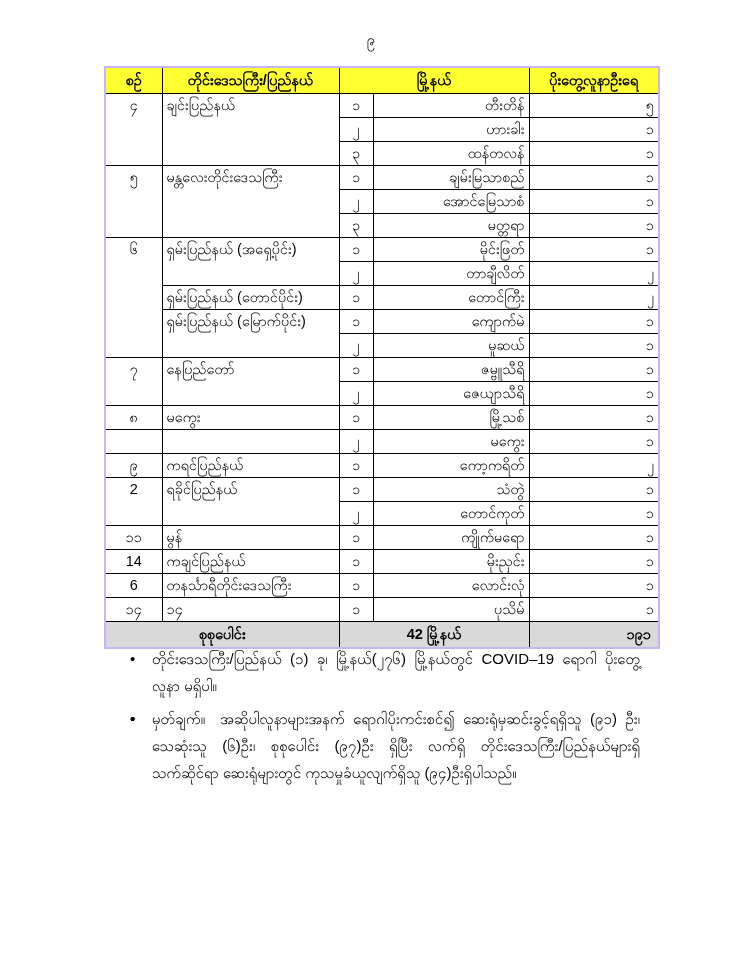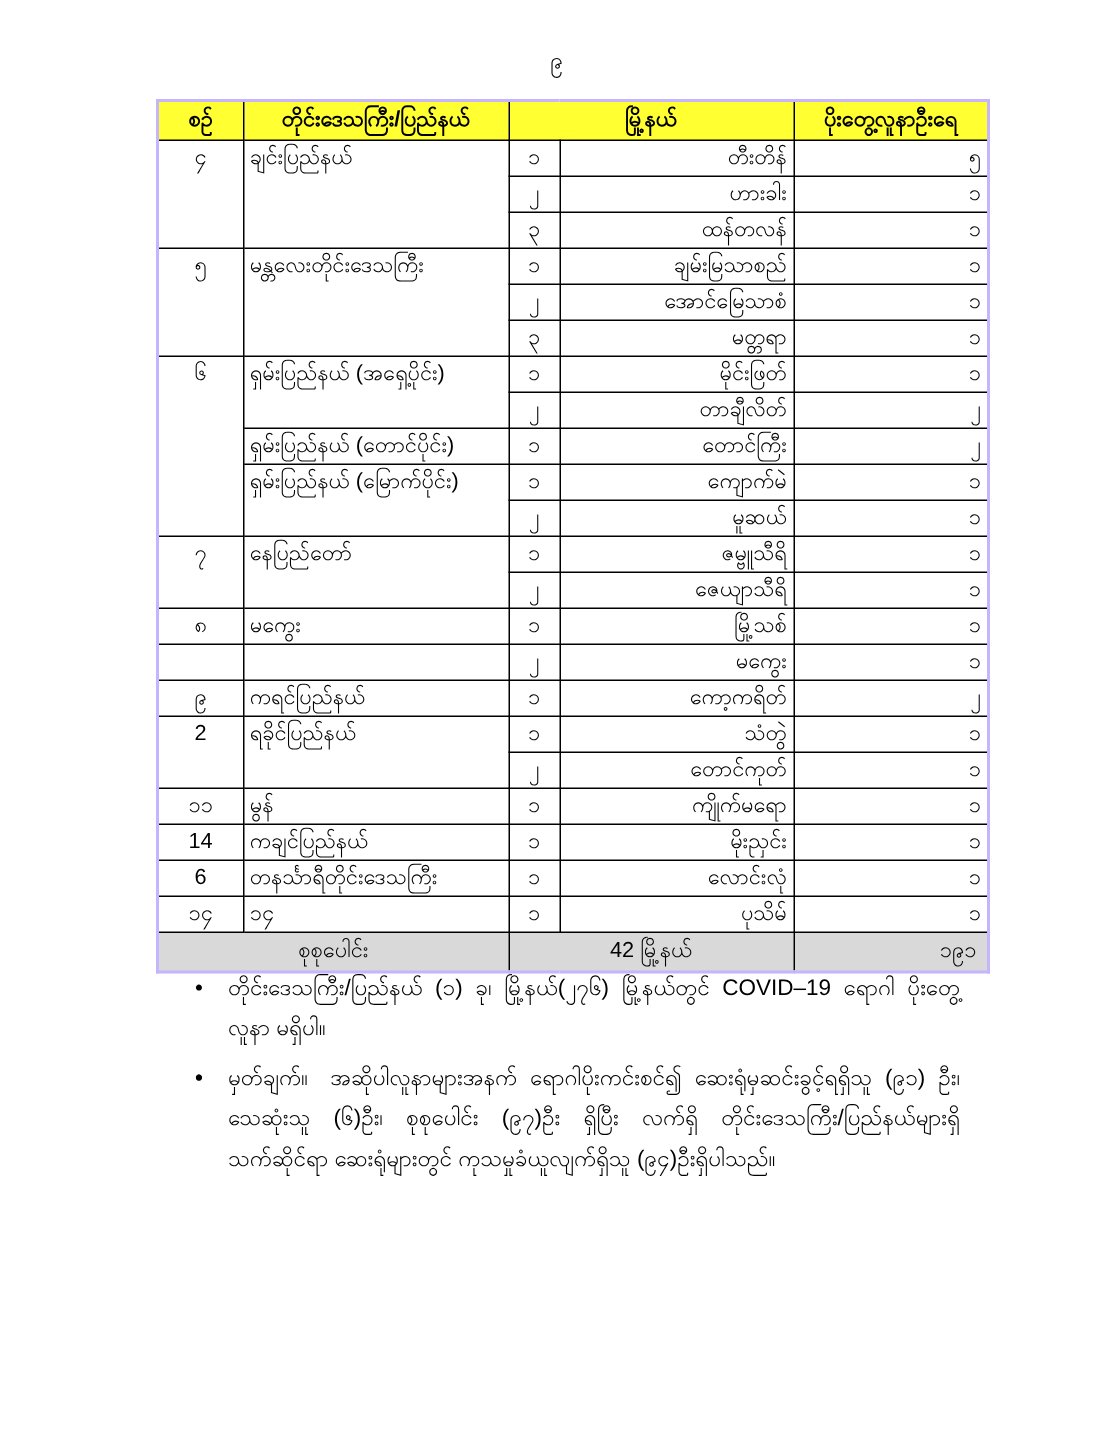--- a/index.html
+++ b/index.html
@@ -27,21 +27,21 @@
   table.covid th {
     background:#ffff31; font-weight:bold; text-align:center;
     height:25px; line-height:25px;
   }
   .c-no   { text-align:center; }
   .c-region { text-align:left; padding-left:7px; }
   .c-tno  { text-align:center; padding:0; }
   .c-town { text-align:right; padding-left:8px; }
   .c-cases { text-align:right; padding-right:36px; }
   tr.footer td {
-    background:#d9d9d9; font-weight:normal; text-align:center;
+    background:#d9d9d9; font-weight:bold; text-align:center;
     height:25px; line-height:25px;
   }
   tr.footer td.f-cases { text-align:right; padding-right:7px; }
   ul.notes {
     position:absolute; top:645px; left:152px;
     width:488px; margin:0; padding:0; list-style:none;
   }
   ul.notes li {
     position:relative; text-align:justify;
     font-size:15px; line-height:27px; margin:0 0 6px 0;

